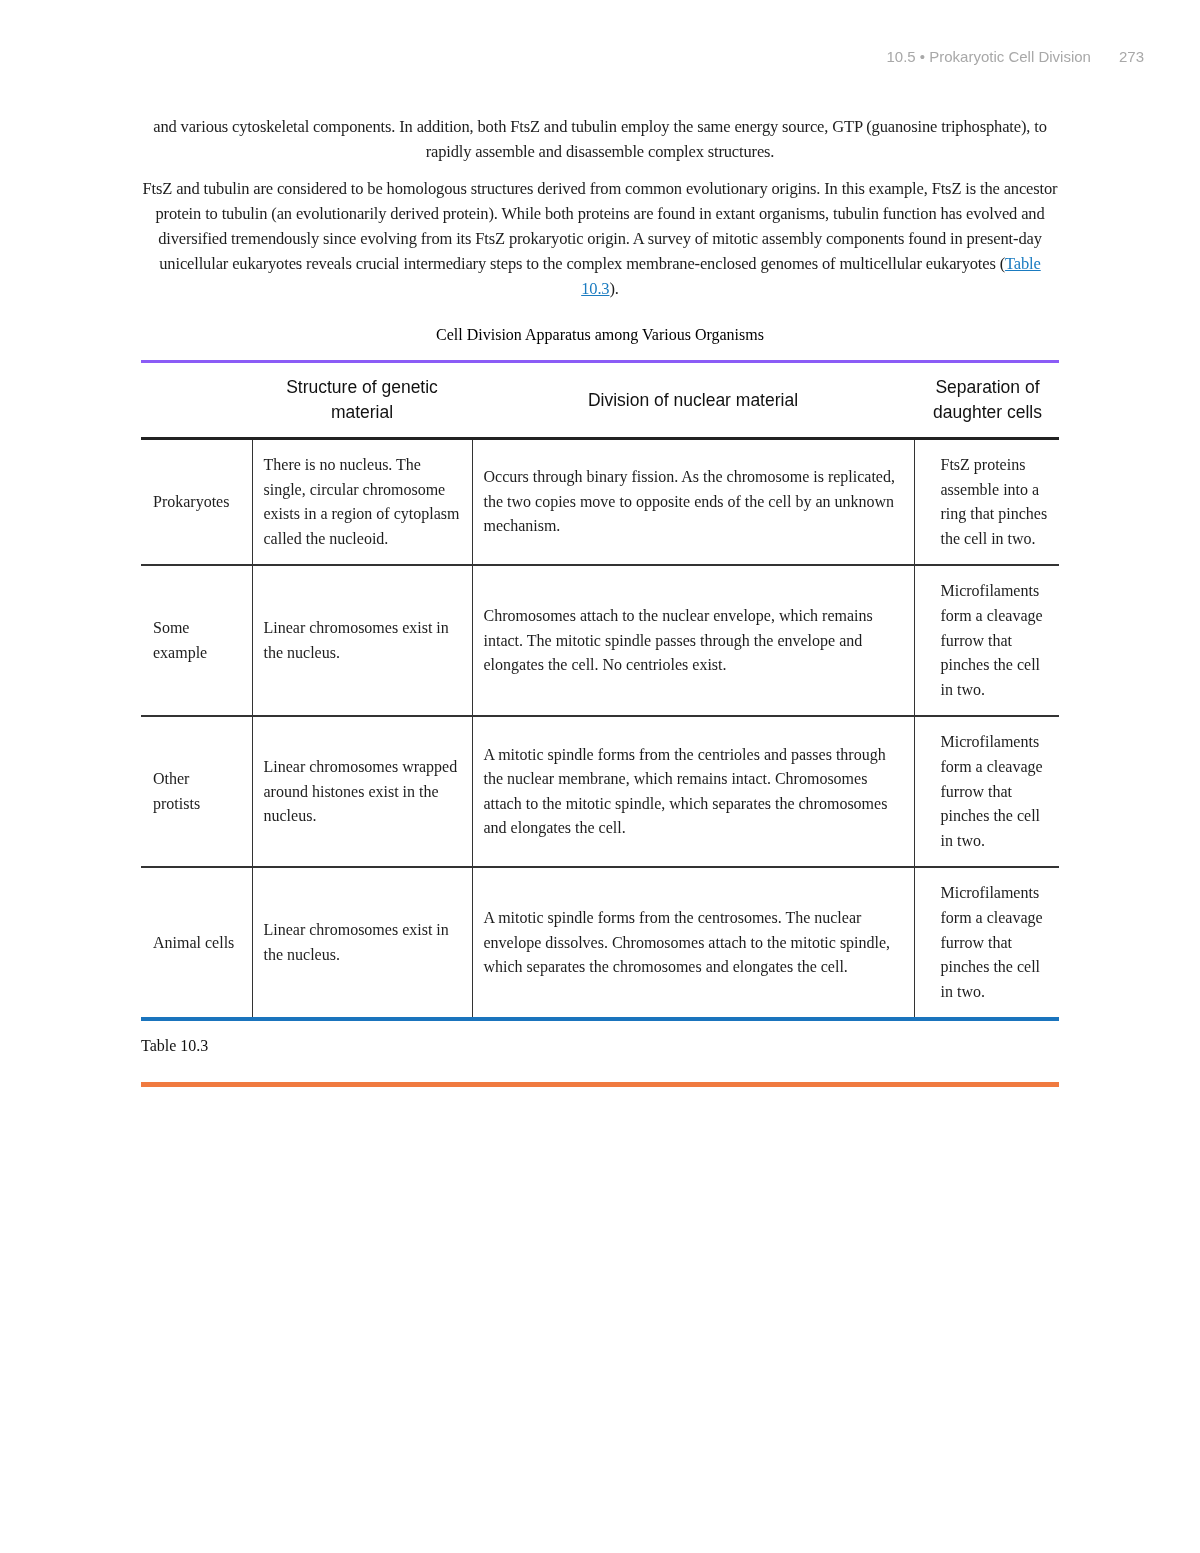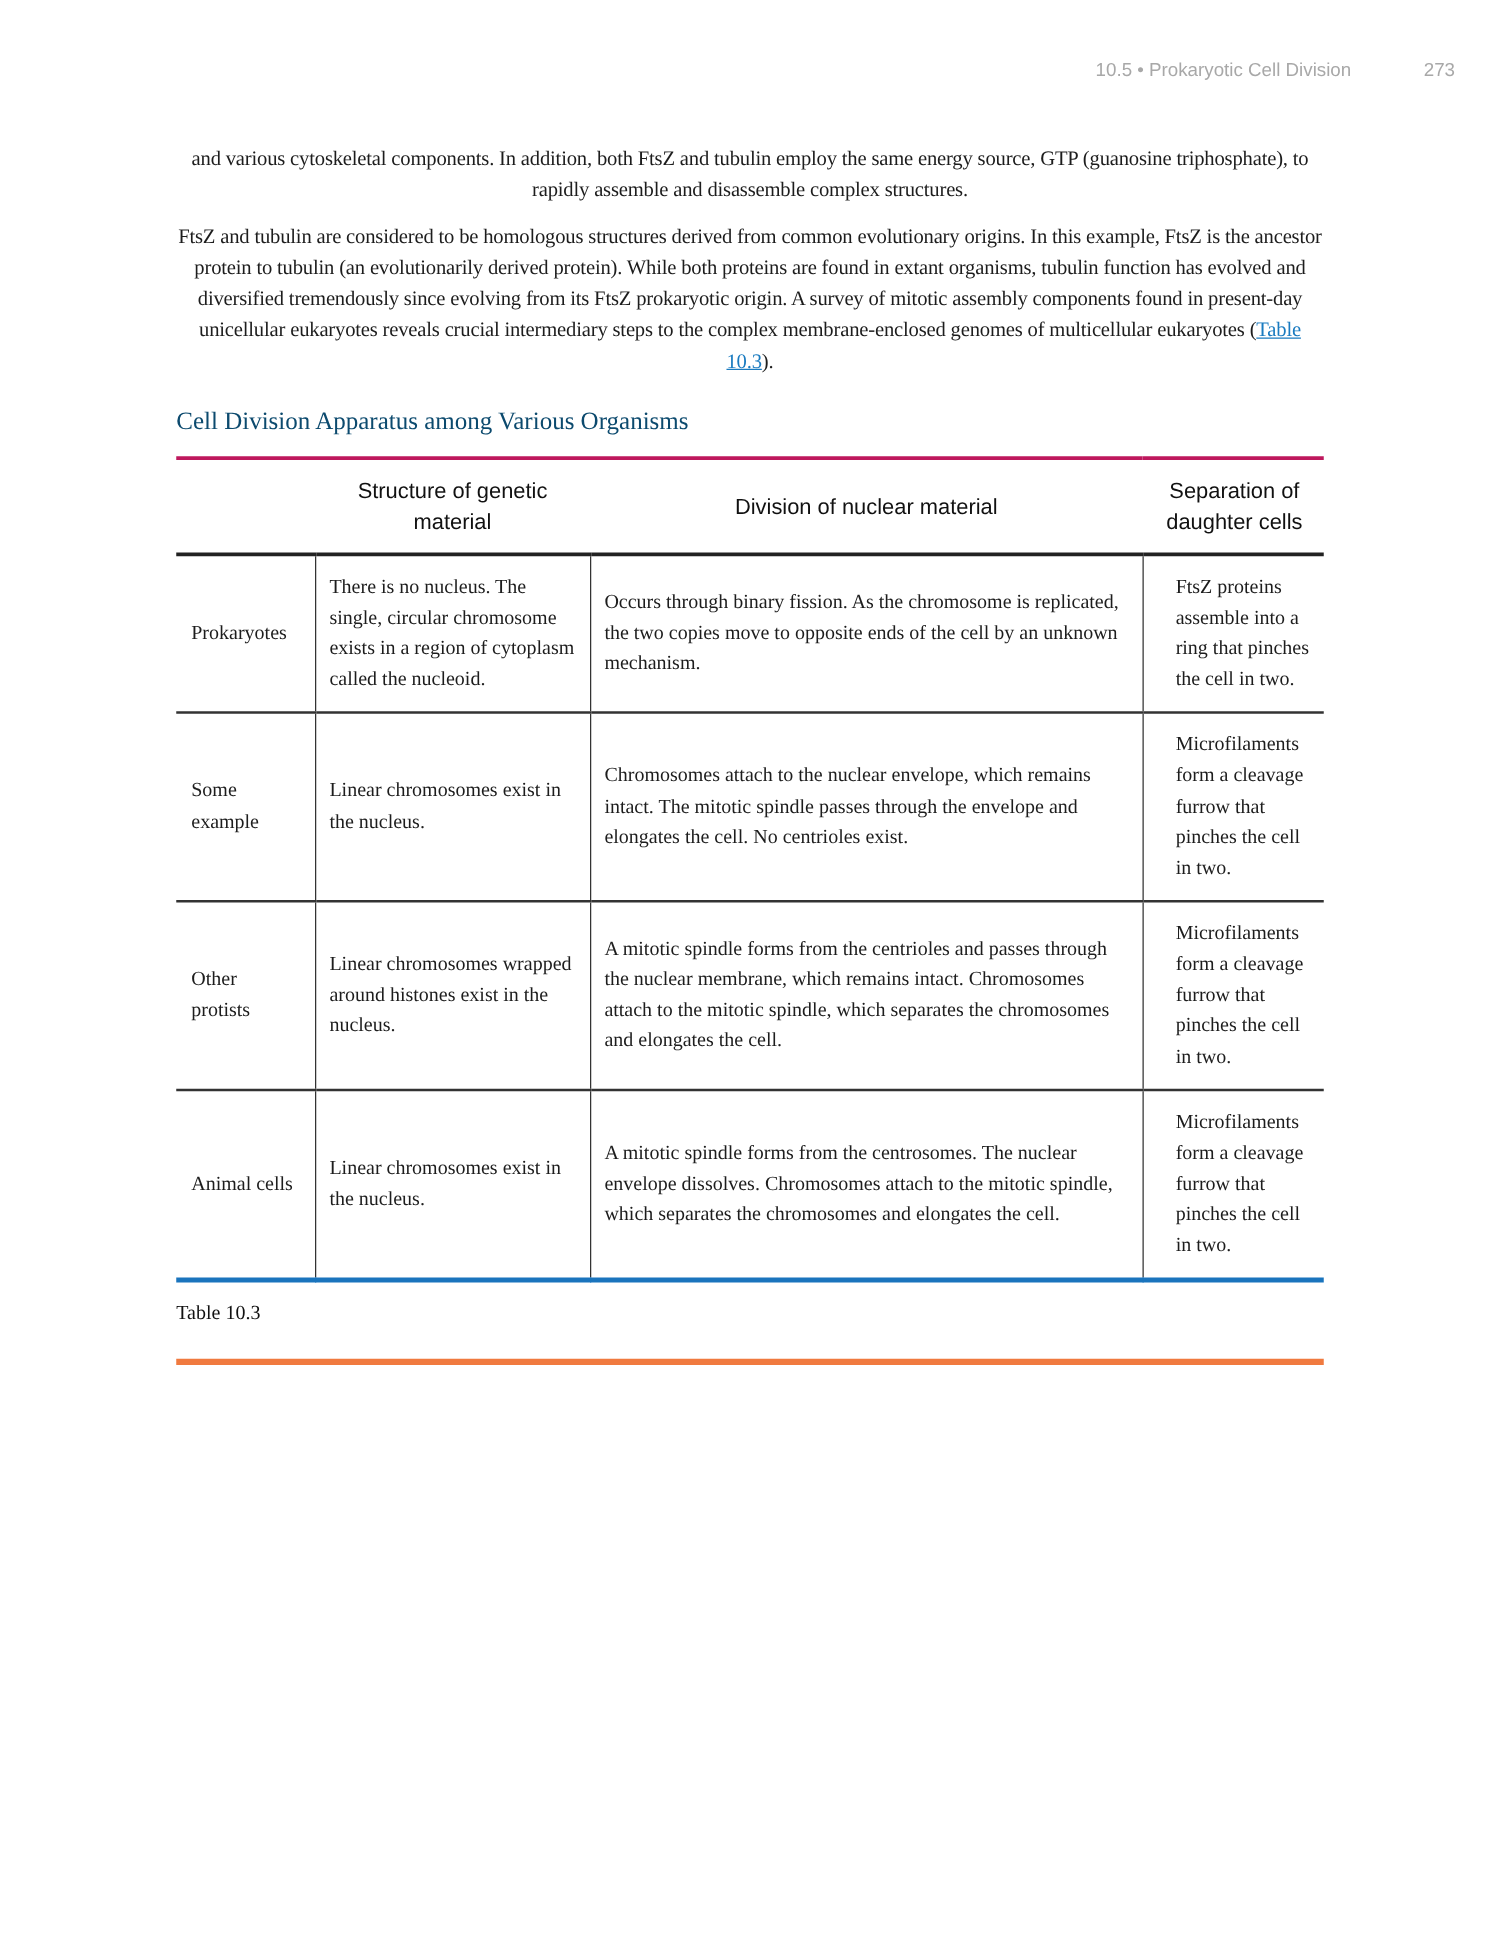--- a/index.html
+++ b/index.html
@@ -1,38 +1,38 @@
 <!DOCTYPE html>
 <html><head>
 <meta charset="utf-8">
 <style>
   html, body { margin: 0; padding: 0; background: #ffffff; }
   body { width: 1200px; height: 1553px; position: relative; overflow: hidden; }
 
   .running-header {
     position: absolute; top: 48px; left: 0; width: 1144px;
     font-family: "Liberation Sans", sans-serif; font-size: 15px; color: #a8a8a8;
-    display: flex; justify-content: flex-end; gap: 58px; margin-left: 20px;
+    display: flex; justify-content: flex-end; gap: 28px;
   }
 
   .content { position: absolute; left: 141px; top: 114px; width: 918px; }
   .para {
     font-family: "Liberation Serif", serif; font-size: 16.5px; line-height: 25px;
     color: #1d1d1d; margin: 0 0 12px 0; letter-spacing: -0.15px; text-align: center;
   }
   .para a { color: #1a7bc0; text-decoration: underline; }
 
   .table-title {
-    font-family: "Liberation Serif", serif; font-size: 20px; color: #0c4a6e;
-    text-align: left; margin: 25px 0 16px 0;
+    font-family: "Liberation Serif", serif; font-size: 16px; color: #000000;
+    text-align: center; margin: 25px 0 16px 0;
   }
 
   table.data {
     width: 918px; border-collapse: collapse; table-layout: fixed;
-    border-top: 3px solid #be185d; border-bottom: 4px solid #1a74bd;
+    border-top: 3px solid #8b5cf6; border-bottom: 4px solid #1a74bd;
   }
   table.data col.c0 { width: 111px; }
   table.data col.c1 { width: 220px; }
   table.data col.c2 { width: 442px; }
   table.data col.c3 { width: 145px; }
   table.data th {
     font-family: "Liberation Sans", sans-serif; font-weight: normal;
     font-size: 17.5px; line-height: 25px; color: #111; padding: 12px 12px 12px 12px;
     border-bottom: 3px solid #222; text-align: center; vertical-align: middle;
   }

